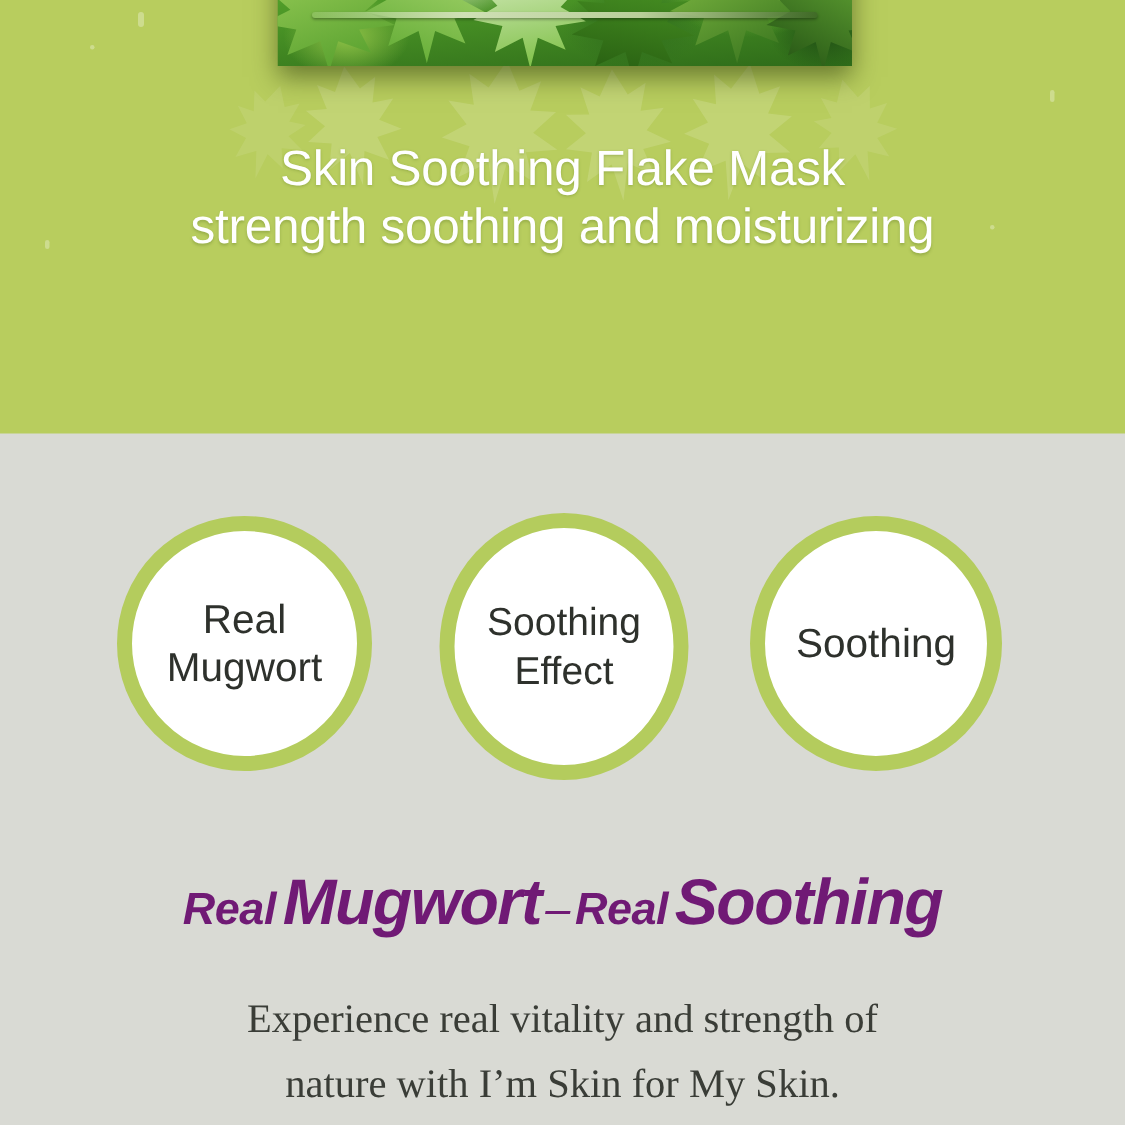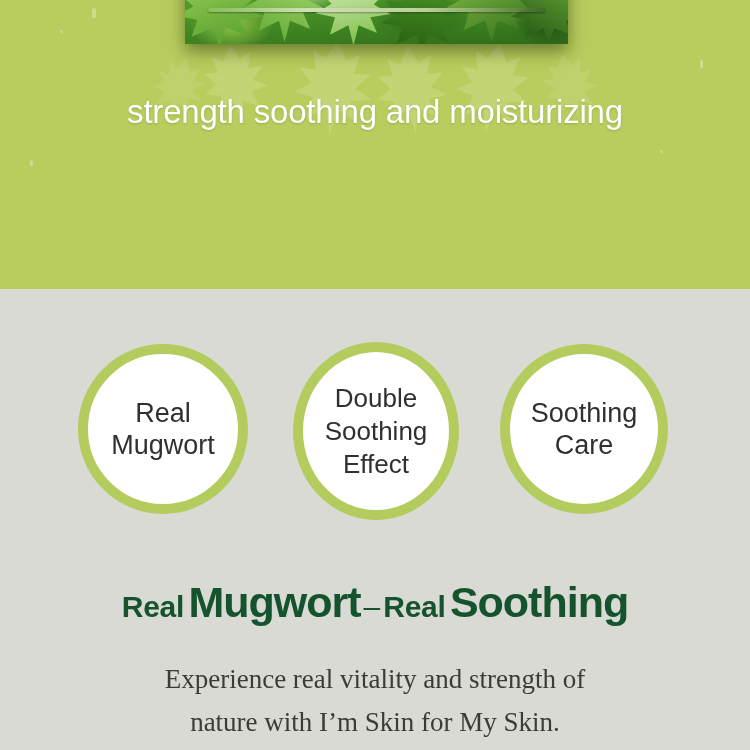--- a/index.html
+++ b/index.html
@@ -96,22 +96,23 @@
   }
   #circle-1 { left:78px; top:0;  width:170px; height:170px; }
   #circle-2 { left:293px; top:-2px; width:166px; height:178px; font-size:26px; line-height:33px; }
   #circle-3 { left:500px; top:0;  width:168px; height:170px; }
   .circle span { display:block; }
 
   
   #subhead {
     position:absolute; left:0; top:578px; width:750px;
     text-align:center;
-    color:#14532d;
+    color:#701a75;
     white-space:nowrap;
+    font-style:italic;
   }
   .sh-sm { font-size:30px; font-weight:700; letter-spacing:-.3px; }
   .sh-lg { font-size:43px; font-weight:700; letter-spacing:-1px; }
   .sh-dash { font-size:30px; font-weight:400; padding:0 3px; }
 
   #body-copy {
     position:absolute; left:0; top:658px; width:750px;
     text-align:center;
     color:#3a3d37;
     font-size:27px;
@@ -145,45 +146,44 @@
       <div class="blade" style="left:14%;top:6%;width:24%;height:92%;background:linear-gradient(200deg,#b7df7b,#5ba72f);"></div>
       <div class="blade" style="left:33%;top:14%;width:22%;height:88%;background:linear-gradient(170deg,#e7f3d4,#76bc3c);"></div>
       <div class="blade" style="left:50%;top:26%;width:24%;height:86%;background:linear-gradient(190deg,#4f9c27,#23580f);"></div>
       <div class="blade" style="left:67%;top:4%;width:26%;height:94%;background:linear-gradient(150deg,#8fc84b,#2f6b19);"></div>
       <div class="blade" style="left:84%;top:20%;width:22%;height:84%;background:linear-gradient(210deg,#6db23a,#1d4a10);"></div>
       <div id="stem"></div>
     </div>
   </div>
 
   <div id="hero-text">
+    <div>Skin Soothing Flake Mask</div>
     <div>strength soothing and moisturizing</div>
   </div>
 </div>
 
 <div id="circles">
 
   <div class="circle" id="circle-1">
     <div>
       <span>Real</span>
       <span>Mugwort</span>
     </div>
   </div>
 
   <div class="circle" id="circle-2">
     <div>
-      <span>Double</span>
       <span>Soothing</span>
       <span>Effect</span>
     </div>
   </div>
 
   <div class="circle" id="circle-3">
     <div>
       <span>Soothing</span>
-      <span>Care</span>
     </div>
   </div>
 </div>
 
 <div id="subhead">
   <span class="sh-sm">Real</span><span> </span><span class="sh-lg">Mugwort</span><span class="sh-dash">–</span><span class="sh-sm">Real</span><span> </span><span class="sh-lg">Soothing</span>
 </div>
 
 <div id="body-copy">
   <div>Experience real vitality and strength of</div>

